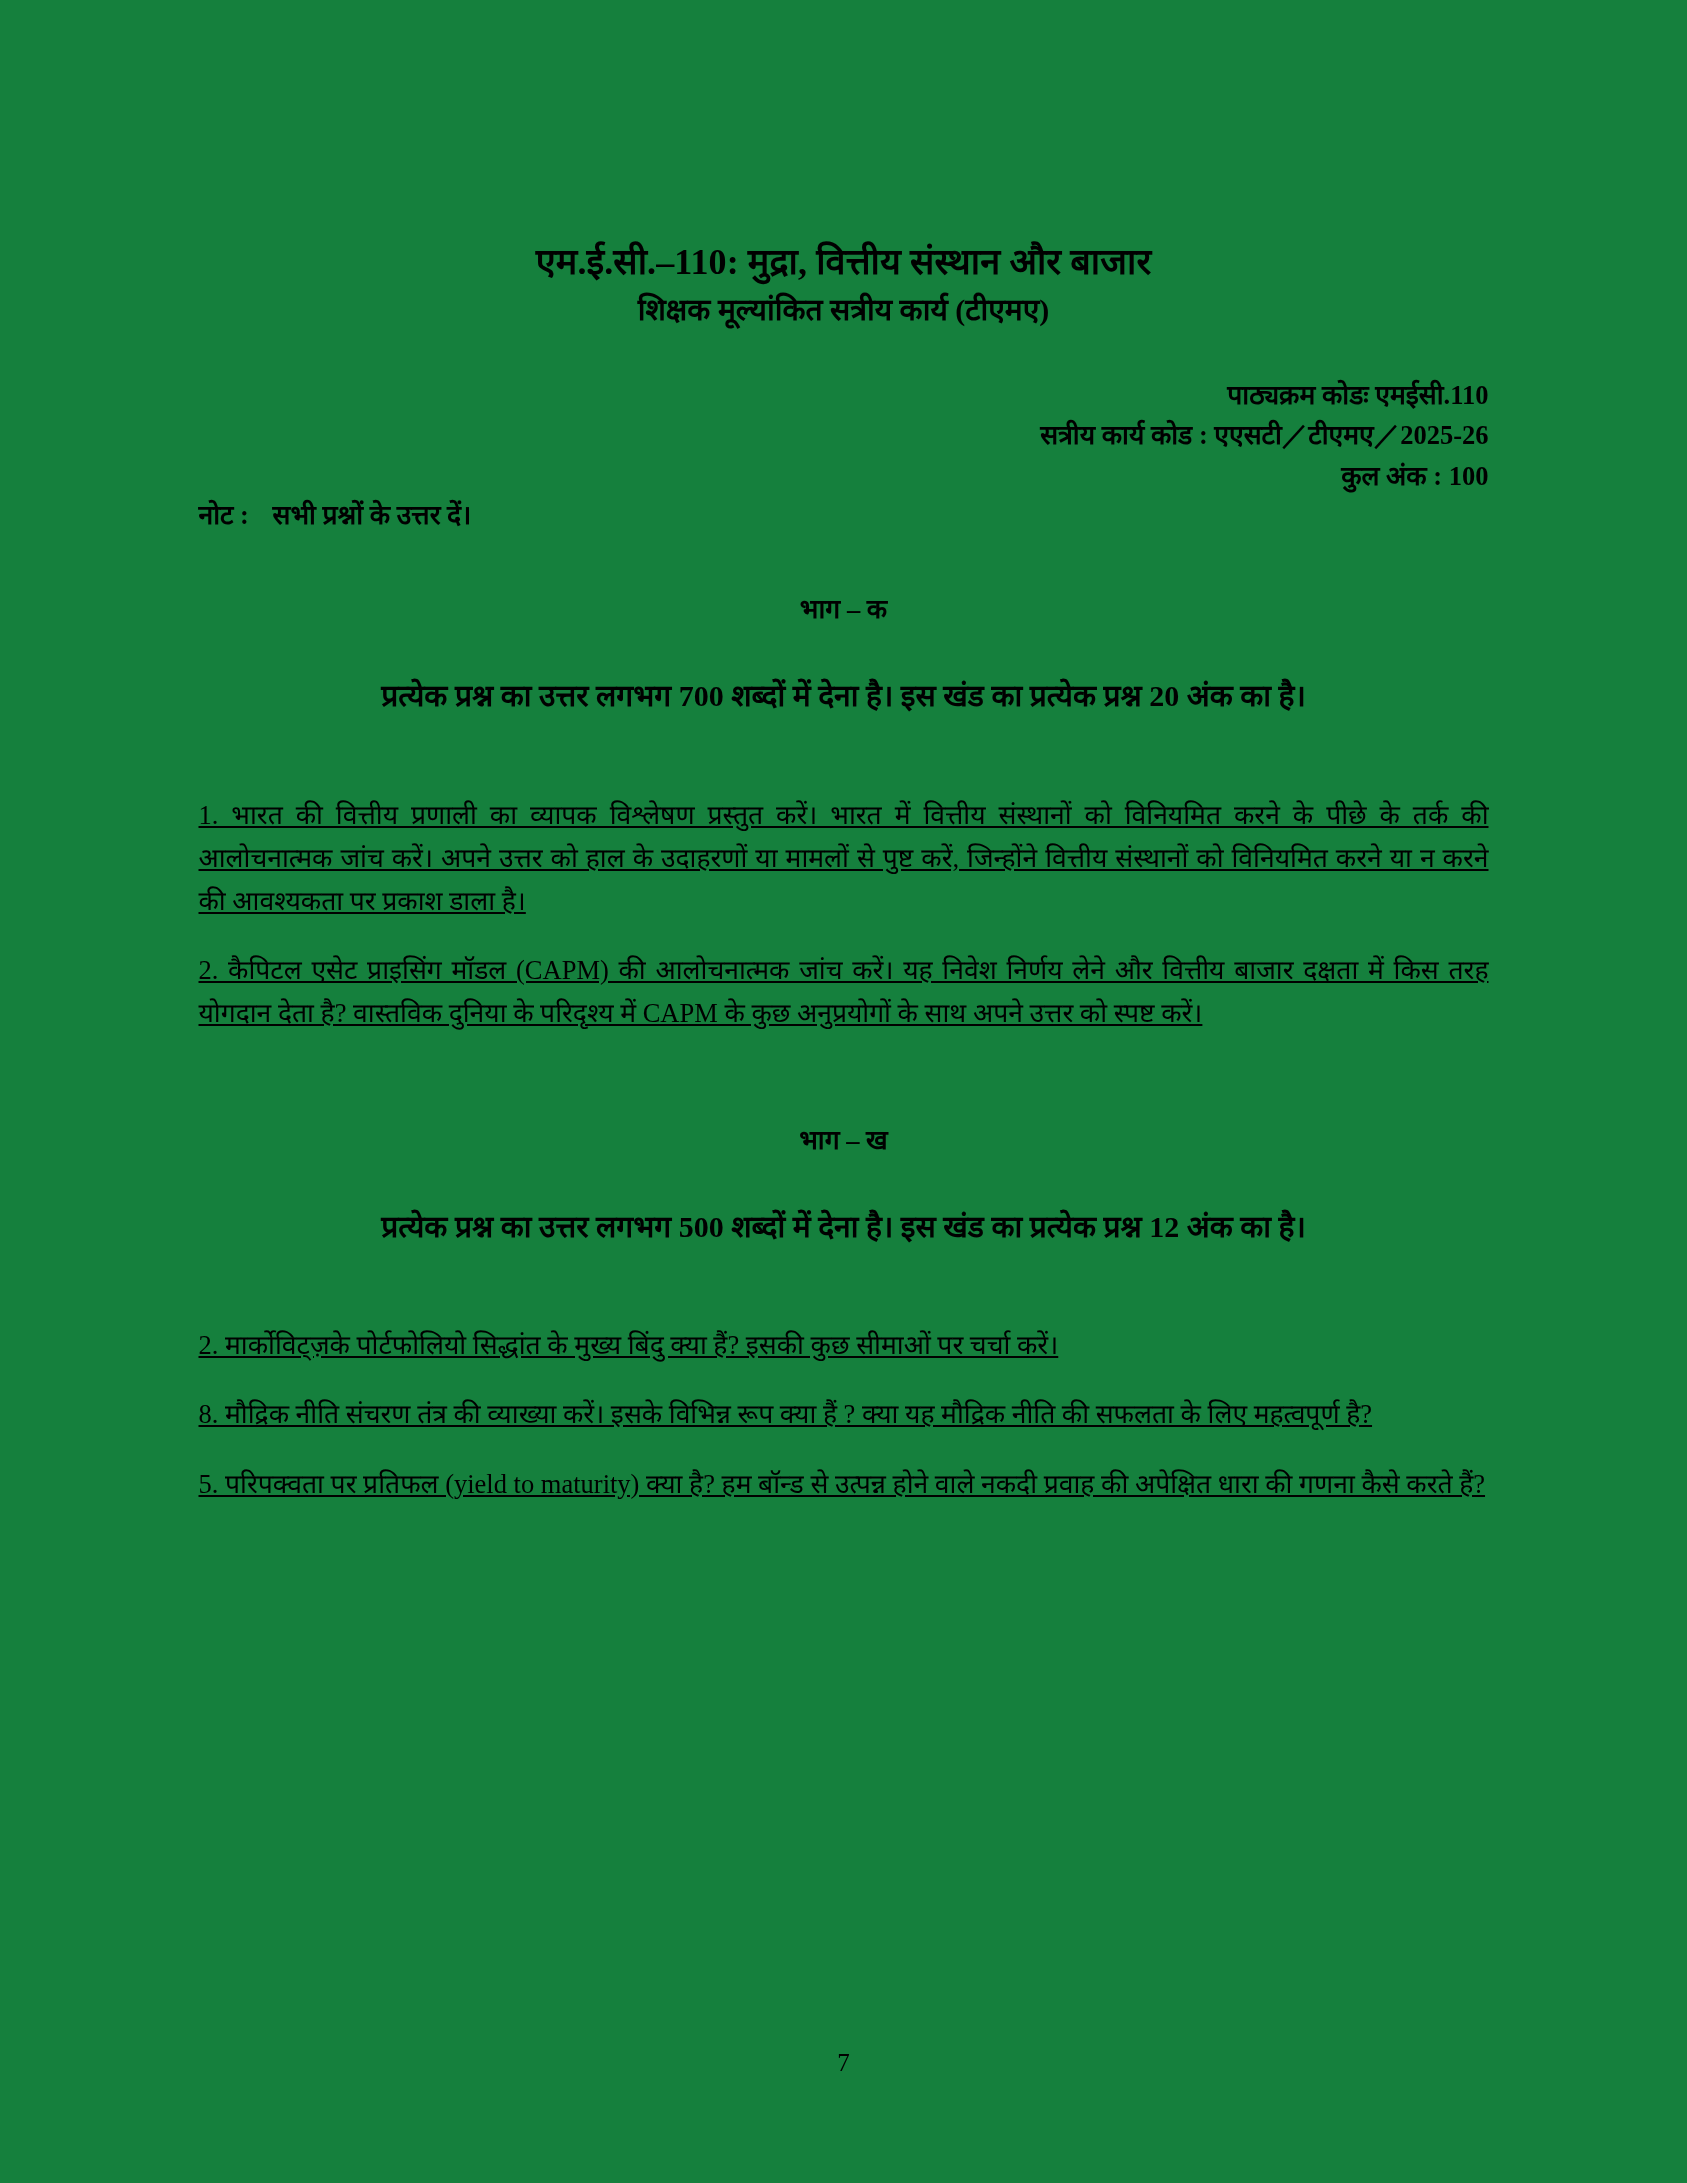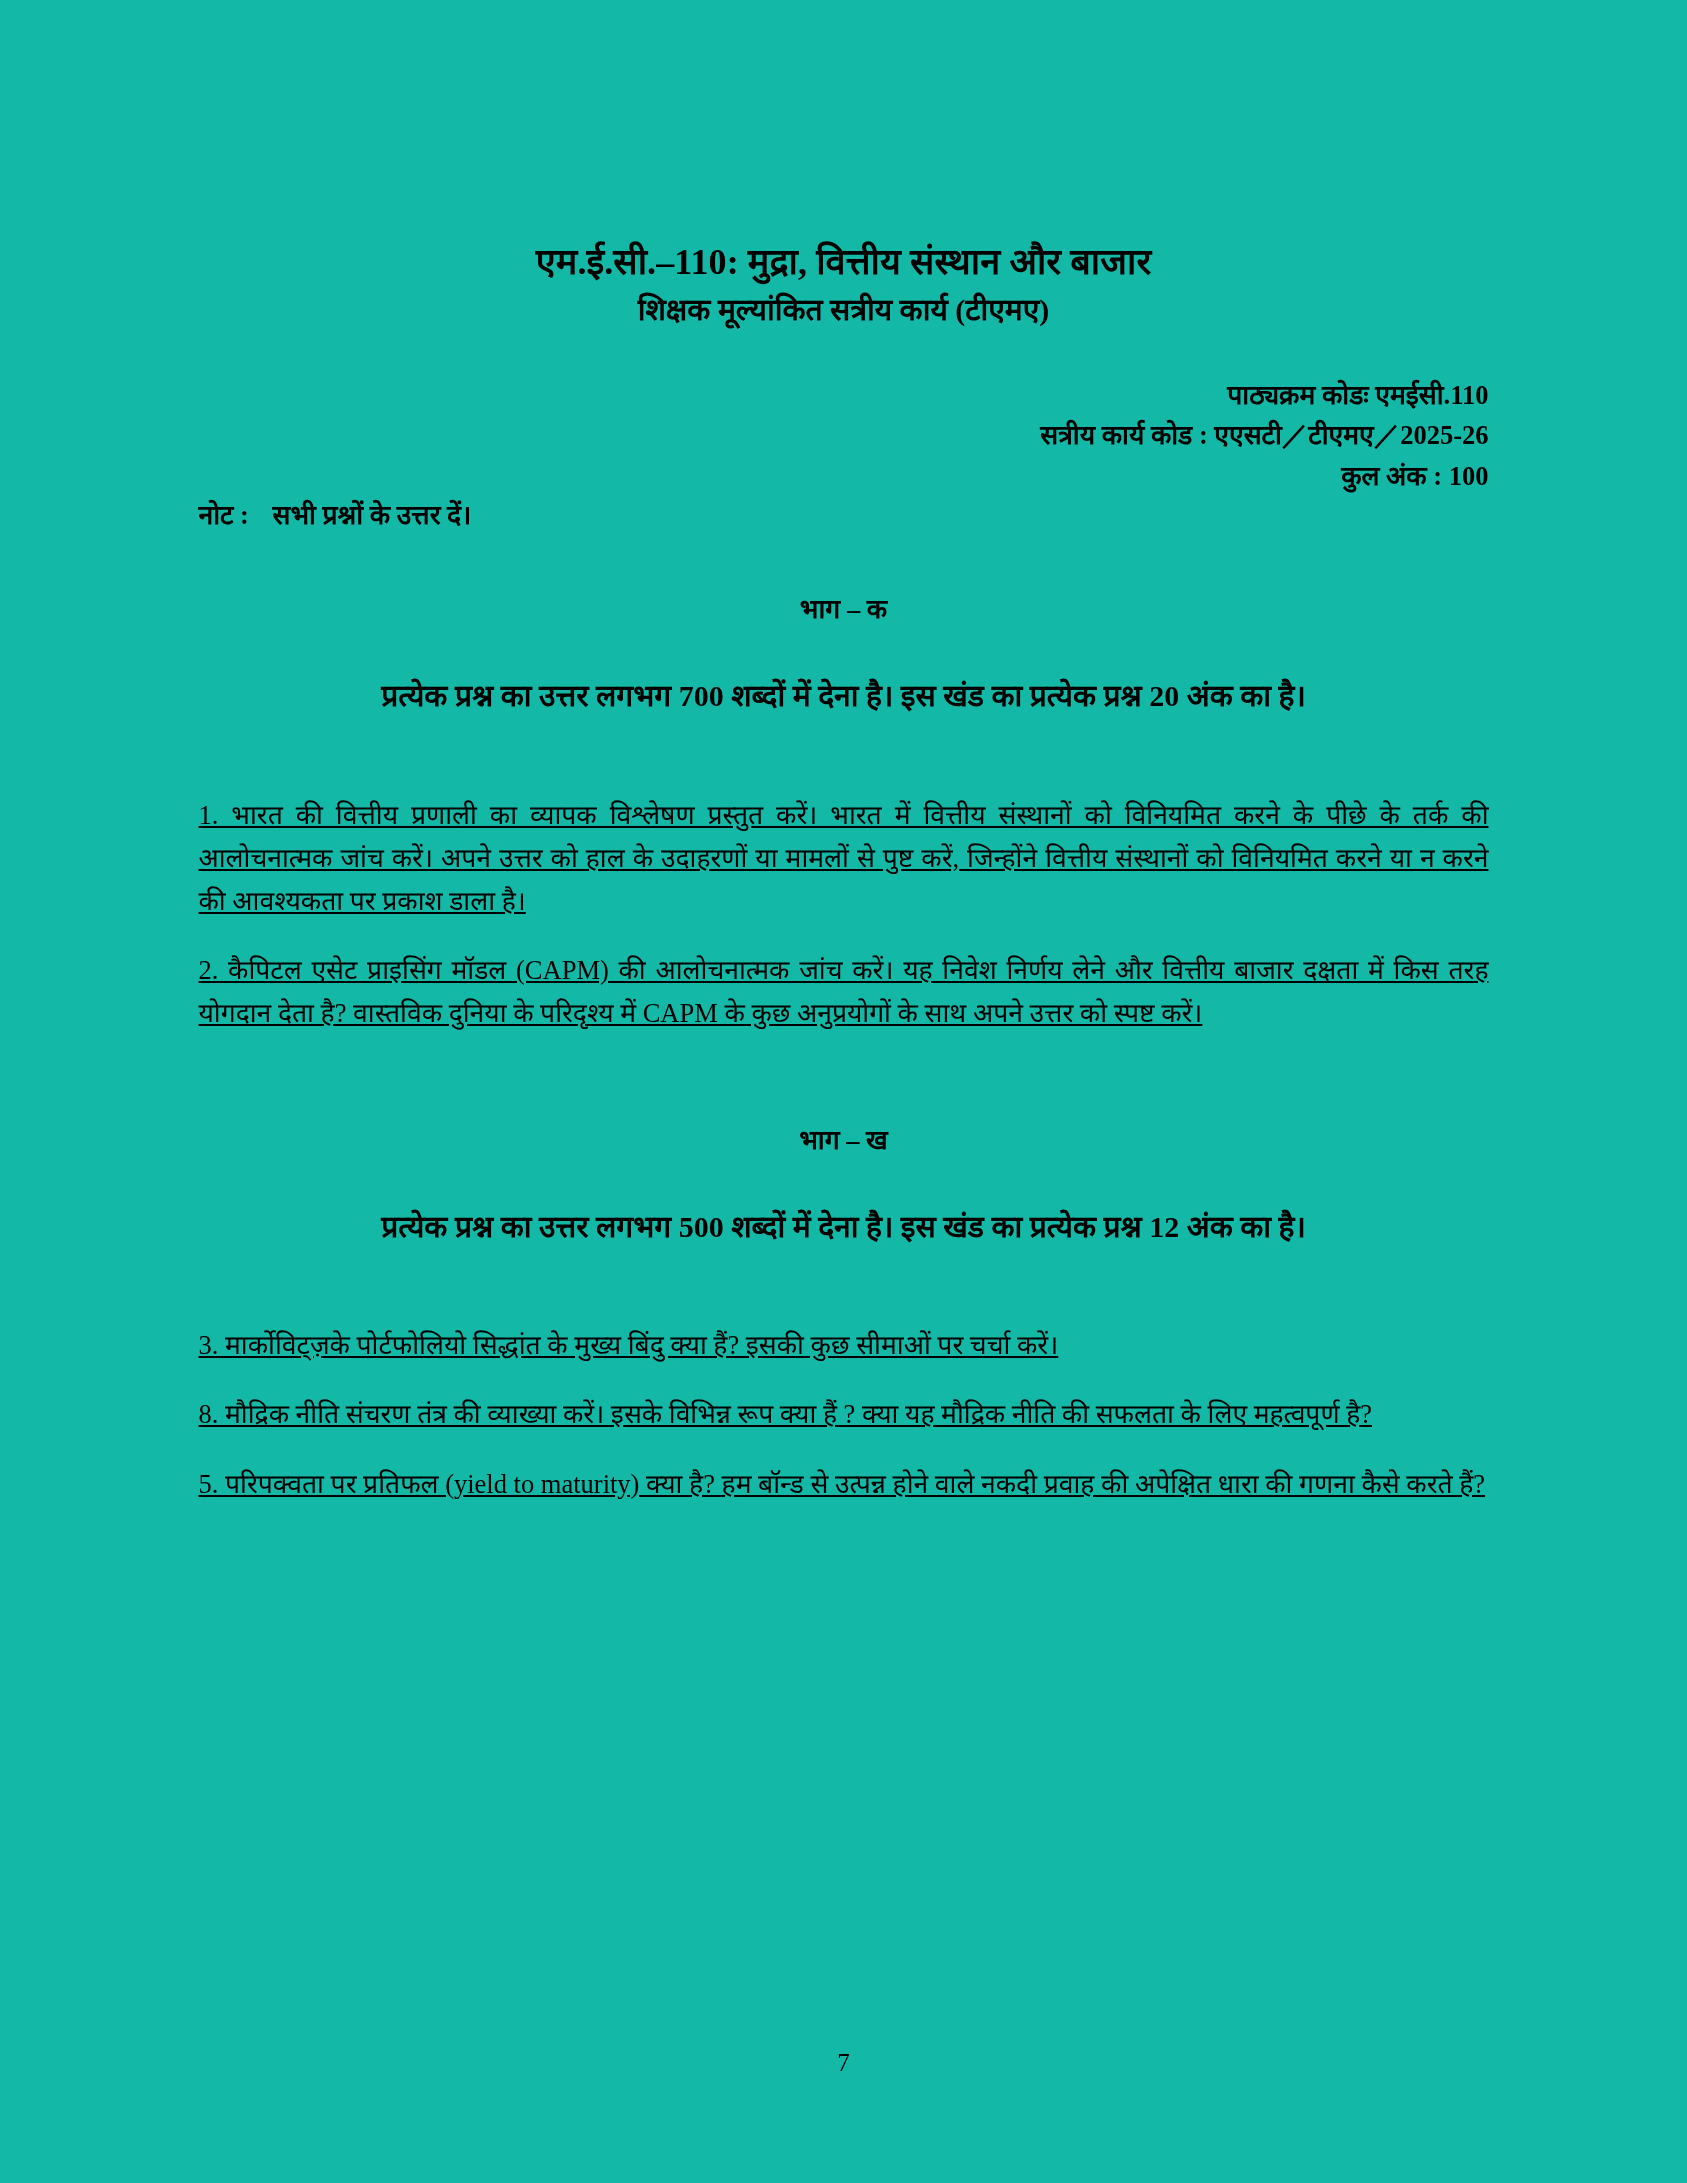--- a/index.html
+++ b/index.html
@@ -13,21 +13,21 @@
     font-family: "Liberation Serif", "DejaVu Serif", serif;
     color: #000000;
     -webkit-font-smoothing: antialiased;
   }
   .page {
     position: relative;
     width: 1687px;
     height: 2183px;
     box-sizing: border-box;
     padding: 218px 198px 79px 198px;
-    background: #14b8a6;
+    background: #15803d;
   }
   .content {
     position: relative;
     width: 1290px;
     margin: 0 auto;
   }
 
   
   .title-block {
     text-align: center;
@@ -139,21 +139,21 @@
 
     <div class="qlist">
       <p class="question">1. भारत की वित्तीय प्रणाली का व्यापक विश्लेषण प्रस्तुत करें। भारत में वित्तीय संस्थानों को विनियमित करने के पीछे के तर्क की आलोचनात्मक जांच करें। अपने उत्तर को हाल के उदाहरणों या मामलों से पुष्ट करें, जिन्होंने वित्तीय संस्थानों को विनियमित करने या न करने की आवश्यकता पर प्रकाश डाला है।</p>
       <p class="question">2. कैपिटल एसेट प्राइसिंग मॉडल (CAPM) की आलोचनात्मक जांच करें। यह निवेश निर्णय लेने और वित्तीय बाजार दक्षता में किस तरह योगदान देता है? वास्तविक दुनिया के परिदृश्य में CAPM  के कुछ अनुप्रयोगों के साथ अपने उत्तर को स्पष्ट करें।</p>
     </div>
 
     <div class="section-heading" style="margin-top:86px;">भाग – ख</div>
     <div class="section-instruction">प्रत्येक प्रश्न का उत्तर लगभग 500 शब्दों में देना है। इस खंड का प्रत्येक प्रश्न 12 अंक का है।</div>
 
     <div class="qlist part-b">
-      <p class="question">3. मार्कोविट्ज़के पोर्टफोलियो सिद्धांत के मुख्य बिंदु क्या हैं? इसकी कुछ सीमाओं पर चर्चा करें।</p>
+      <p class="question">2. मार्कोविट्ज़के पोर्टफोलियो सिद्धांत के मुख्य बिंदु क्या हैं? इसकी कुछ सीमाओं पर चर्चा करें।</p>
       <p class="question">8. मौद्रिक नीति संचरण तंत्र की व्याख्या करें। इसके विभिन्न रूप क्या हैं ? क्या यह मौद्रिक नीति की सफलता के लिए महत्वपूर्ण है?</p>
       <p class="question">5. परिपक्वता पर प्रतिफल (yield to maturity) क्या है? हम बॉन्ड से उत्पन्न होने वाले नकदी प्रवाह की अपेक्षित धारा की गणना कैसे करते हैं?</p>
     </div>
 
   </div>
 
   <div class="page-number">7</div>
 </div>
 
 

